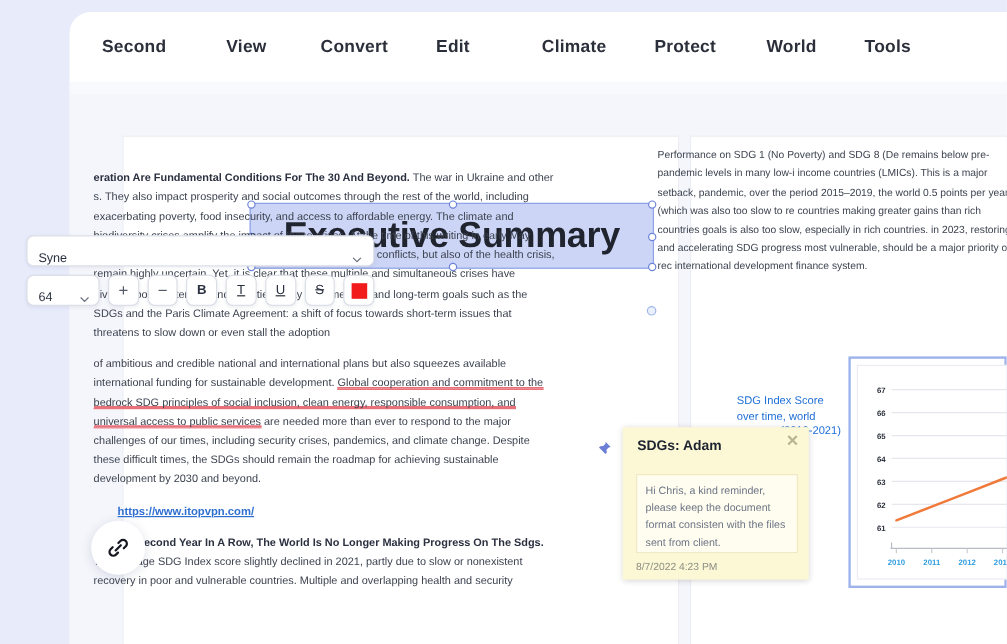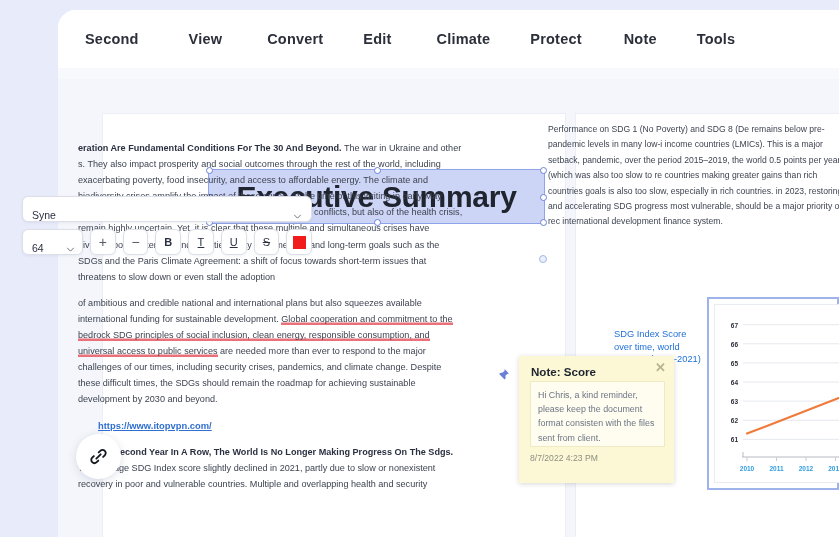--- a/index.html
+++ b/index.html
@@ -18,21 +18,21 @@
   }
   .menubar{
     position:absolute;left:0;top:0;width:100%;height:58px;
     background:#ffffff;
   }
   .menu-items{
     display:flex;align-items:center;height:58px;padding-left:27px;gap:0px;
   }
   .menu-item{
     font-size:14.5px;font-weight:bold;color:#2b2f3a;letter-spacing:0.2px;
-    padding:6px 0;margin-right:45px;cursor:pointer;white-space:nowrap;
+    padding:6px 0;margin-right:60px;cursor:pointer;white-space:nowrap;
   }
   .menu-item:nth-child(1){margin-right:50px;}
   .menu-item:nth-child(2){margin-right:45px;}
   .menu-item:nth-child(3){margin-right:40px;}
   .menu-item:nth-child(4){}
   .menu-item:nth-child(5){margin-right:40px;}
   .menu-item:nth-child(6){margin-right:42px;}
   .menu-item:nth-child(7){margin-right:40px;}
 
   .toolbar-strip{
@@ -119,21 +119,21 @@
   }
   .note-head{
     position:relative;padding:9px 10px 3px 12px;
     font-size:11.6px;font-weight:bold;color:#1e2330;
   }
   .note-close{
     position:absolute;right:7px;top:6px;width:13px;height:13px;
     color:#b9b392;font-size:13px;line-height:12px;text-align:center;cursor:pointer;
   }
   .note-body{
-    margin:0 9px 0 11px;height:66px;background:#fffdf0;
+    margin:14px 9px 0 11px;height:66px;background:#fffdf0;
     border:1px solid #efe9c4;box-sizing:border-box;
     padding:6px 7px;font-size:8.9px;line-height:14.2px;color:#6d7585;overflow:hidden;
   }
   .note-time{
     padding:6px 0 0 11px;font-size:8.6px;color:#8d8f85;
   }
 
   
   .pin{position:absolute;left:497px;top:367px;width:13px;height:13px;}
 
@@ -183,21 +183,21 @@
   <div class="window">
 
     <div class="menubar">
       <div class="menu-items">
         <div class="menu-item">Second</div>
         <div class="menu-item">View</div>
         <div class="menu-item">Convert</div>
         <div class="menu-item">Edit</div>
         <div class="menu-item">Climate</div>
         <div class="menu-item">Protect</div>
-        <div class="menu-item">Note</div>
+        <div class="menu-item">World</div>
         <div class="menu-item">Tools</div>
       </div>
     </div>
 
     <div class="toolbar-strip"></div>
     <div class="divider"></div>
 
     <div class="canvas">
 
       <div class="page page-left">
@@ -278,21 +278,21 @@
   </div>
 
   <div class="pin">
     <svg viewBox="0 0 24 24" width="13" height="13">
       <path d="M14 2l8 8-3 1-3.5 3.5L16 19l-2 2-5-5-6 6 6-6-5-5 2-2 4.5-.5L14 5l0-3z" fill="#6b7fd6"></path>
     </svg>
   </div>
 
   <div class="note">
     <div class="note-head">
-      <span>Note: Score</span>
+      <span>SDGs: Adam</span>
       <span class="note-close">✕</span>
     </div>
     <div class="note-body">Hi Chris, a kind reminder, please keep the document format consisten with the files sent from client.</div>
     <div class="note-time">8/7/2022 4:23 PM</div>
   </div>
 
   <div class="fab">
     <svg viewBox="0 0 24 24" width="21" height="21">
       <g fill="none" stroke="#15181f" stroke-width="2.1" stroke-linecap="round">
         <path d="M9.5 14.5l5-5"></path>

